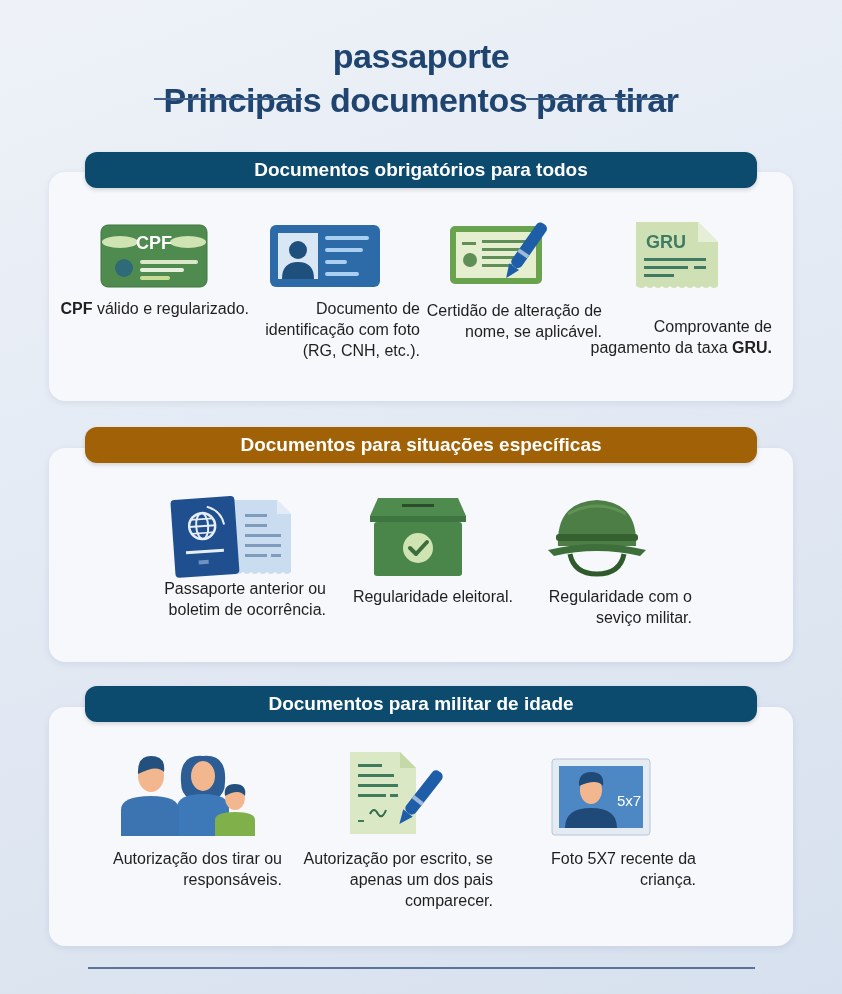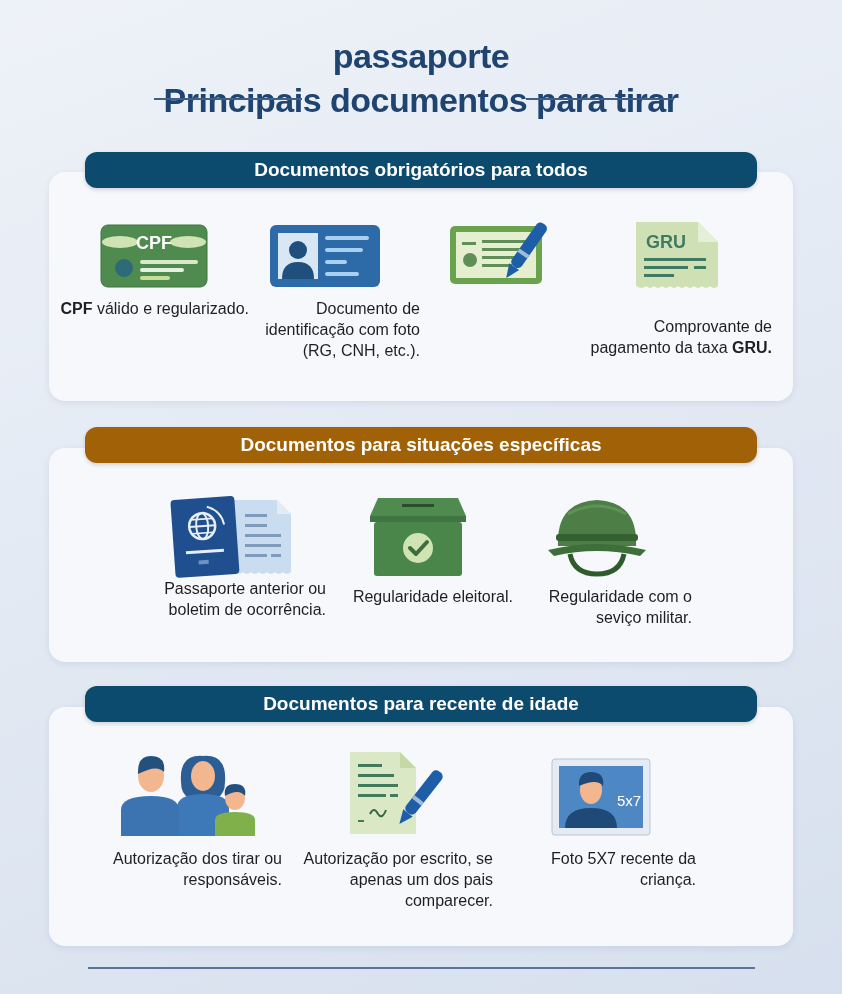--- a/index.html
+++ b/index.html
@@ -86,20 +86,21 @@
     <rect x="34" y="28" width="44" height="3" fill="#5f8f57"></rect>
     <rect x="34" y="36" width="44" height="3" fill="#5f8f57"></rect>
     <rect x="34" y="44" width="30" height="3" fill="#5f8f57"></rect>
     <circle cx="22" cy="40" r="7" fill="#5f8f57"></circle>
     <g transform="translate(96,4) rotate(35)">
       <rect x="-6" y="0" width="12" height="52" rx="5" fill="#1e5ea8"></rect>
       <rect x="-6" y="34" width="12" height="4" fill="#9fb9d8"></rect>
       <path d="M-6 52 L0 66 L6 52 Z" fill="#1e5ea8"></path>
     </g>
   </svg>
+  <div class="cap">Certidão de alteração de nome, se aplicável.</div>
 </div>
 
 <div class="item" style="left:582px;top:220px;">
   <svg class="icon" width="90" height="72" viewBox="0 0 90 72">
     <path d="M4 2 H66 L86 22 V66 Q82 70 78 66 Q74 70 70 66 Q66 70 62 66 Q58 70 54 66 Q50 70 46 66 Q42 70 38 66 Q34 70 30 66 Q26 70 22 66 Q18 70 14 66 Q10 70 4 66 Z" fill="#cfe0b4"></path>
     <path d="M66 2 V22 H86 Z" fill="#e5eed6"></path>
     <text x="34" y="28" text-anchor="middle" font-family="Liberation Sans, sans-serif" font-weight="bold" font-size="18" fill="#3f7b63">GRU</text>
     <rect x="12" y="38" width="62" height="3" fill="#3f7b63"></rect>
     <rect x="12" y="46" width="44" height="3" fill="#3f7b63"></rect>
     <rect x="62" y="46" width="12" height="3" fill="#3f7b63"></rect>
@@ -152,21 +153,21 @@
   <svg class="icon" width="106" height="84" viewBox="0 0 106 84">
     <path d="M14 52 Q12 8 53 6 Q94 8 92 52 Z" fill="#4c7e46"></path>
     <path d="M24 20 Q53 4 82 20" fill="none" stroke="#5f9255" stroke-width="3"></path>
     <rect x="12" y="40" width="82" height="7" rx="3" fill="#35602f"></rect>
     <path d="M4 56 Q53 44 102 56 L96 62 Q53 52 10 62 Z" fill="#3e6e39"></path>
     <path d="M26 60 Q30 80 53 80 Q76 80 80 60" fill="none" stroke="#2f5a2c" stroke-width="5"></path>
   </svg>
   <div class="cap" style="margin-top:8px;">Regularidade com o seviço militar.</div>
 </div>
 
-<div class="band green" style="top:686px;">Documentos para recente de idade</div>
+<div class="band green" style="top:686px;">Documentos para militar de idade</div>
 <div class="panel" style="top:707px;height:239px;"></div>
 
 <div class="item" style="left:92px;top:750px;">
   <svg class="icon" width="140" height="86" viewBox="0 0 140 86">
 
     <path d="M64 32 Q62 4 86 6 Q110 4 108 32 Q108 44 100 48 H72 Q64 44 64 32 Z" fill="#2c5d94"></path>
     <ellipse cx="86" cy="26" rx="12" ry="15" fill="#f3b78f"></ellipse>
     <path d="M60 86 V58 Q60 44 86 44 Q112 44 112 58 V86 Z" fill="#3d79b8"></path>
 
     <ellipse cx="34" cy="26" rx="13" ry="16" fill="#f3b78f"></ellipse>

